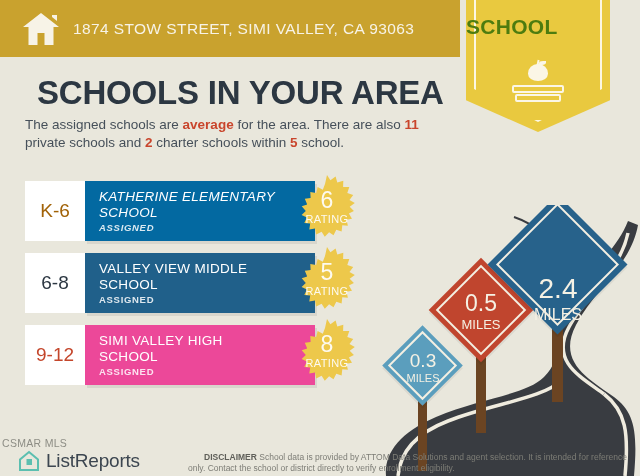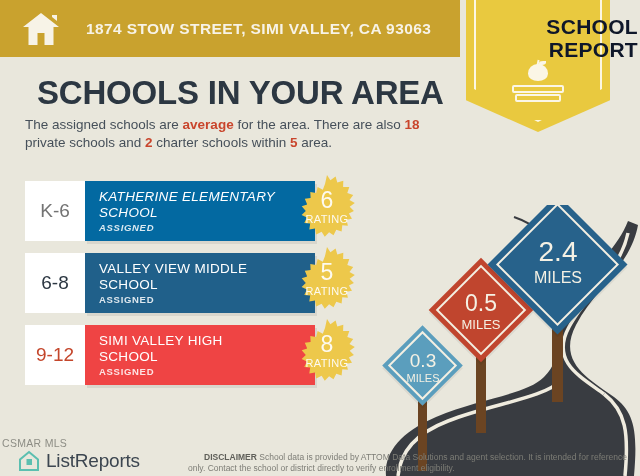--- a/index.html
+++ b/index.html
@@ -9,41 +9,41 @@
     font-family:"Liberation Sans", sans-serif;
     position:relative;
   }
   
   .header-bar{
     position:absolute;left:0;top:0;width:460px;height:57px;
     background:#c9a22e;display:flex;align-items:center;
   }
   .house-icon{margin-left:22px;width:38px;height:34px;display:block;}
   .header-address{
-    margin-left:26px;color:#f7f3e7;font-size:15.5px;letter-spacing:.4px;
-    font-weight:700;white-space:nowrap;
+    margin-left:13px;color:#f7f3e7;font-size:15.5px;letter-spacing:.4px;
+    font-weight:400;white-space:nowrap;
   }
   
   .banner{
     position:absolute;left:466px;top:0;width:144px;height:132px;
     background:#e9c93f;
     -webkit-clip-path:polygon(0 0,100% 0,100% 76%,50% 100%,0 76%);
     clip-path:polygon(0 0,100% 0,100% 76%,50% 100%,0 76%);
     z-index:3;
   }
   .banner-inner-line{
     position:absolute;left:474px;top:-10px;width:128px;height:132px;
     border:2px solid rgba(255,255,255,.85);
     -webkit-clip-path:polygon(0 0,100% 0,100% 75%,50% 100%,0 75%);
     clip-path:polygon(0 0,100% 0,100% 75%,50% 100%,0 75%);
     z-index:4;box-sizing:border-box;
   }
   .banner-text{
-    position:absolute;left:466px;top:15px;width:172px;text-align:right;
-    z-index:5;color:#0f172a;font-size:21px;font-weight:700;line-height:23px;
+    position:absolute;left:466px;top:15px;width:172px;text-align:left;
+    z-index:5;color:#4d7c0f;font-size:21px;font-weight:700;line-height:23px;
     letter-spacing:.3px;
   }
   .banner-icons{
     position:absolute;left:466px;top:60px;width:144px;text-align:center;z-index:5;
   }
   .apple{
     width:22px;height:22px;margin:0 auto 3px auto;position:relative;
   }
   .apple .body{
     position:absolute;left:1px;top:4px;width:20px;height:17px;
@@ -154,42 +154,41 @@
       <path d="M30 3 L35 3 L35 9 L30 5 Z" fill="#f7f3e7"></path>
     </svg>
   </span>
   <span class="header-address">1874 STOW STREET, SIMI VALLEY, CA 93063</span>
 </div>
 
 <div class="banner"></div>
 <div class="banner-inner-line"></div>
 <div class="banner-text">
   <div>SCHOOL</div>
-  <div>REPORT</div>
 </div>
 <div class="banner-icons">
   <div class="apple">
     <div class="stem"></div>
       <div class="leaf"></div>
       <div class="body"></div>
   </div>
   <div class="book">
     <div class="b1"></div>
       <div class="b2"></div>
   </div>
 </div>
 
 <div class="headline">SCHOOLS IN YOUR AREA</div>
 <div class="subhead">
-  <span>The assigned schools are </span><b>average</b><span> for the area. There are also </span><b>18</b><span> private schools and </span><b>2</b><span> charter schools within </span><b>5</b><span> area.</span>
+  <span>The assigned schools are </span><b>average</b><span> for the area. There are also </span><b>11</b><span> private schools and </span><b>2</b><span> charter schools within </span><b>5</b><span> school.</span>
 </div>
 
 <div class="row row1">
   <div class="grade">
-    <span style="color: #737373;">K-6</span>
+    <span style="color: #a16207;">K-6</span>
   </div>
   <div class="bar" style="background: #0369a1; font-style: italic;">
     <div class="name">KATHERINE ELEMENTARY SCHOOL</div>
     <div class="assigned">ASSIGNED</div>
   </div>
   <div class="badge">
     <svg width="74" height="74" viewBox="0 0 74 74">
       <polygon points="37,1 40.4,6.2 45.6,2.6 47.3,8.6 53.3,6.8 53.1,13 59.3,13.1 57.3,19 63.2,20.9 59.5,26 64.8,29.1 59.7,32.7 63.9,37 58.9,39.4 62,44.8 56.5,45.8 57.9,51.8 52.3,51.3 51.6,57.5 46.3,55.8 43.5,61.3 39.1,58.3 34.8,62.8 31.6,57.8 26.2,60.4 25,54.4 19.3,55.6 20.2,49.5 14.3,48.9 16.9,43.4 11.6,41.1 15.8,36.9 11.7,32.3 17.2,30.4 14.8,24.8 20.6,24.1 20.3,17.9 26.2,19 27.6,13 32.8,15.8 35,10 37,1" fill="#edc84b"></polygon>
     </svg>
     <div class="num">6</div>
@@ -211,21 +210,21 @@
     </svg>
     <div class="num">5</div>
     <div class="lbl">RATING</div>
   </div>
 </div>
 
 <div class="row row3">
   <div class="grade">
     <span style="color: rgb(196, 70, 43);">9-12</span>
   </div>
-  <div class="bar" style="background: #ef4444;">
+  <div class="bar" style="background: #ec4899;">
     <div class="name">SIMI VALLEY HIGH SCHOOL</div>
     <div class="assigned">ASSIGNED</div>
   </div>
   <div class="badge">
     <svg width="74" height="74" viewBox="0 0 74 74">
       <polygon points="37,1 40.4,6.2 45.6,2.6 47.3,8.6 53.3,6.8 53.1,13 59.3,13.1 57.3,19 63.2,20.9 59.5,26 64.8,29.1 59.7,32.7 63.9,37 58.9,39.4 62,44.8 56.5,45.8 57.9,51.8 52.3,51.3 51.6,57.5 46.3,55.8 43.5,61.3 39.1,58.3 34.8,62.8 31.6,57.8 26.2,60.4 25,54.4 19.3,55.6 20.2,49.5 14.3,48.9 16.9,43.4 11.6,41.1 15.8,36.9 11.7,32.3 17.2,30.4 14.8,24.8 20.6,24.1 20.3,17.9 26.2,19 27.6,13 32.8,15.8 35,10 37,1" fill="#edc84b"></polygon>
     </svg>
     <div class="num">8</div>
     <div class="lbl">RATING</div>
   </div>
@@ -264,21 +263,21 @@
     </div>
   </div>
 
   
   <div class="sign" style="left:114px;top:0px;">
     <div class="post" style="left:62px;top:105px;width:11px;height:92px;"></div>
     <div class="diamond" style="left:18px;top:10px;width:99px;height:99px;background:#27628b;">
       <div class="inner" style="left:6px;top:6px;width:87px;height:87px;"></div>
     </div>
     <div class="txt" style="left:18px;top:33px;width:100px;">
-      <span class="v" style="font-size:28px;">2.4</span>
+      <span class="v" style="font-size:28px;margin-top:37px;">2.4</span>
       <span class="m" style="font-size:16px;margin-top:4px;">MILES</span>
     </div>
   </div>
 </div>
 
 <div class="mls">CSMAR MLS</div>
 <div class="logo">
   <span class="logo-mark">
     <svg width="22" height="22" viewBox="0 0 22 22">
       <path d="M11 2 L20 9.5 L20 20 L2 20 L2 9.5 Z" fill="none" stroke="#5bbfb0" stroke-width="2"></path>

